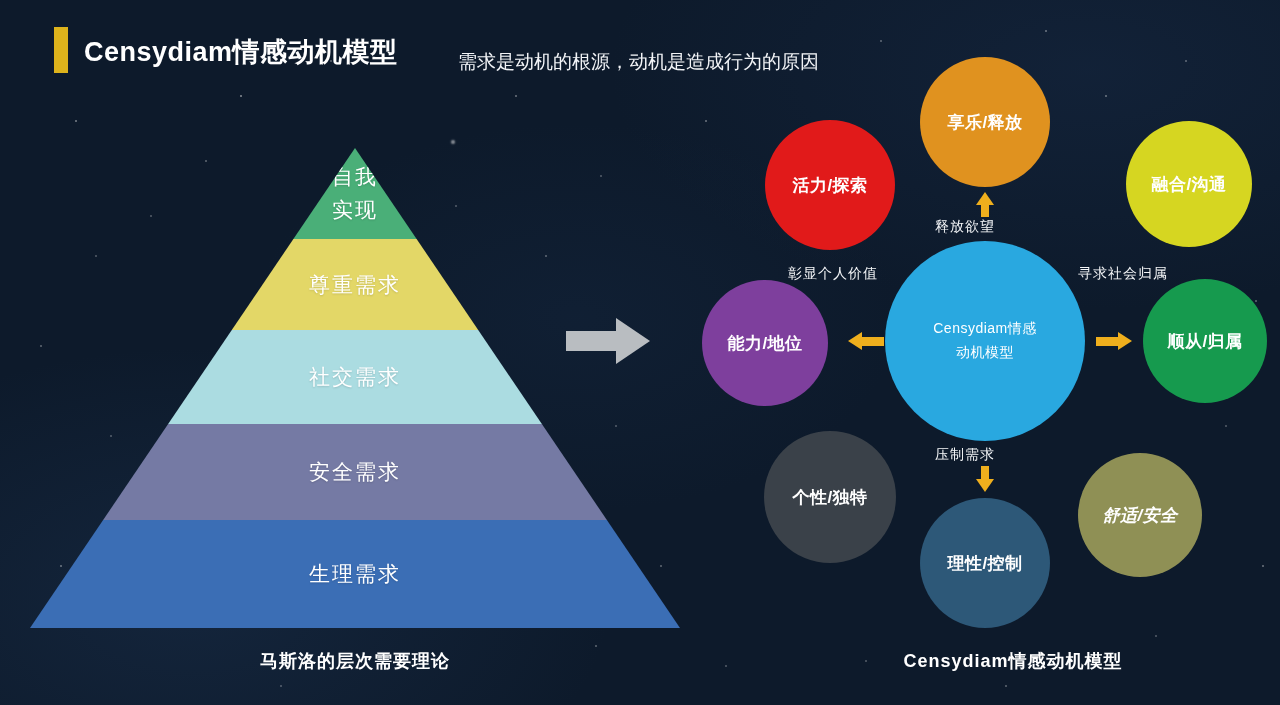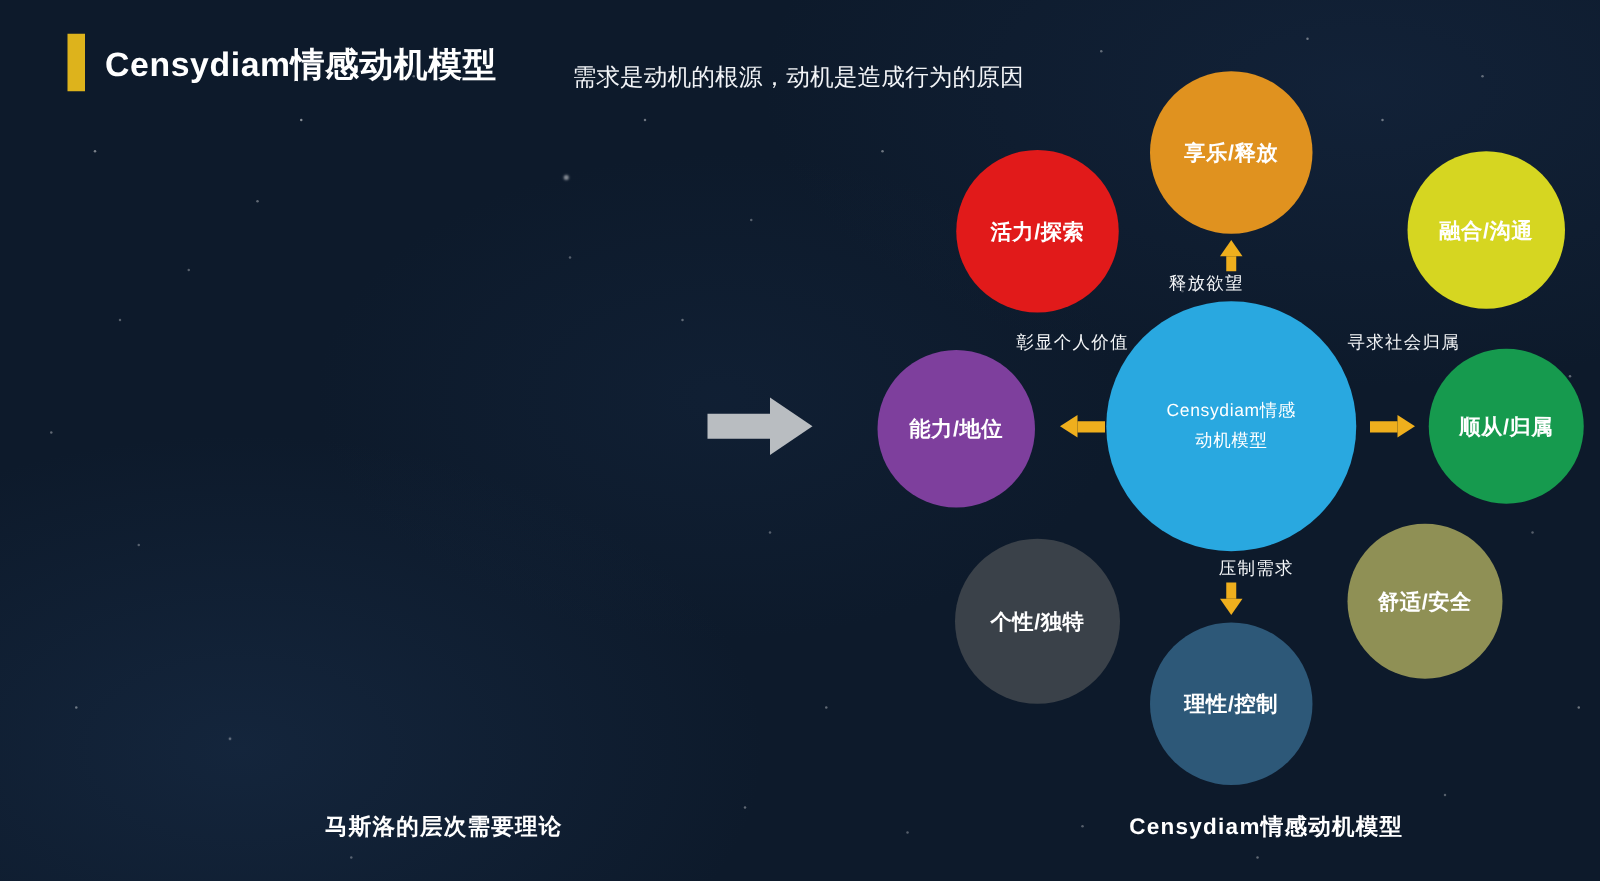--- a/index.html
+++ b/index.html
@@ -79,28 +79,28 @@
   .circle-center {
     left:885px; top:241px; width:200px; height:200px;
     font-weight:normal; font-size:14px; line-height:1.7; white-space:pre-line;
   }
   .sat-hedonism      { left:920px;  top:57px;  width:130px; height:130px; }
   .sat-vitality      { left:765px;  top:120px; width:130px; height:130px; }
   .sat-integration   { left:1126px; top:121px; width:126px; height:126px; }
   .sat-ability       { left:702px;  top:280px; width:126px; height:126px; }
   .sat-belonging     { left:1143px; top:279px; width:124px; height:124px; }
   .sat-individuality { left:764px;  top:431px; width:132px; height:132px; }
-  .sat-comfort       { left:1078px; top:419px; width:124px; height:124px; }
+  .sat-comfort       { left:1078px; top:453px; width:124px; height:124px;font-style:italic; }
   .sat-control       { left:920px;  top:498px; width:130px; height:130px; }
   
   .note { position:absolute; color:#f4f6f8; font-size:14px; letter-spacing:1px; }
   .note-top    { left:935px;  top:218px; width:100px; text-align:left; }
-  .note-left   { left:788px;  top:265px; width:115px; text-align:right; }
+  .note-left   { left:788px;  top:265px; width:115px; }
   .note-right  { left:1078px; top:265px; width:120px; text-align:left; }
-  .note-bottom { left:935px;  top:446px; width:100px; text-align:right; }
+  .note-bottom { left:935px;  top:446px; width:100px; text-align:left; }
   
   .g-shaft { position:absolute; }
   .g-head { position:absolute; width:0; height:0; }
   .up-shaft    { left:981px; top:205px; width:8px;  height:12px; }
   .up-head     { left:976px; top:192px; border-left:9px solid transparent; border-right:9px solid transparent; }
   .down-shaft  { left:981px; top:466px; width:8px;  height:13px; }
   .down-head   { left:976px; top:479px; border-left:9px solid transparent; border-right:9px solid transparent; }
   .left-shaft  { left:862px; top:337px; width:22px; height:9px; }
   .left-head   { left:848px; top:332px; border-top:9px solid transparent; border-bottom:9px solid transparent; }
   .right-shaft { left:1096px; top:337px; width:22px; height:9px; }
@@ -109,20 +109,38 @@
 </head>
 <body>
 
 <div id="stage">
   <div class="stars"></div>
 
   <div class="accent-bar" style="background: rgb(221, 179, 28);"></div>
   <div class="title">Censydiam情感动机模型</div>
   <div class="subtitle">需求是动机的根源，动机是造成行为的原因</div>
 
+  <div class="pyramid">
+    <div class="band band-1" style="background: rgb(74, 175, 120);">
+      <span>自我
+实现</span>
+    </div>
+    <div class="band band-2" style="background: rgb(227, 215, 103);">
+      <span>尊重需求</span>
+    </div>
+    <div class="band band-3" style="background: rgb(171, 220, 225);">
+      <span>社交需求</span>
+    </div>
+    <div class="band band-4" style="background: rgb(117, 122, 164);">
+      <span>安全需求</span>
+    </div>
+    <div class="band band-5" style="background: rgb(59, 110, 181);">
+      <span>生理需求</span>
+    </div>
+  </div>
   <div class="caption caption-maslow">马斯洛的层次需要理论</div>
 
   <div class="gray-arrow-shaft"></div>
   <div class="gray-arrow-head"></div>
 
   <div class="circle circle-center" style="background: rgb(41, 168, 224);">Censydiam情感
 动机模型</div>
 
   <div class="circle sat-hedonism" style="background: rgb(224, 146, 31);">享乐/释放</div>
   <div class="circle sat-vitality" style="background: rgb(225, 26, 26);">活力/探索</div>

